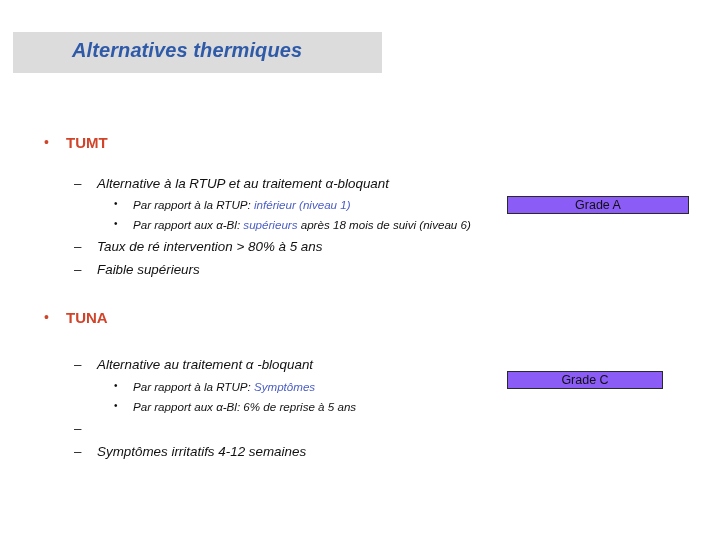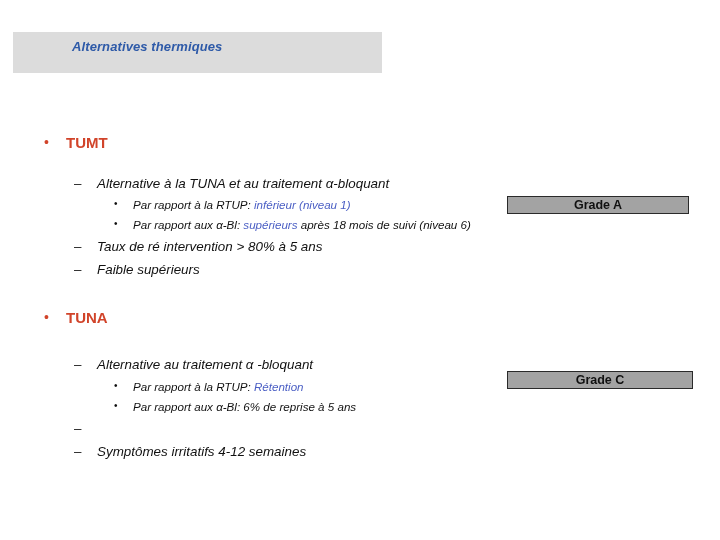--- a/index.html
+++ b/index.html
@@ -29,21 +29,21 @@
     top: 32px;
     width: 369px;
     height: 41px;
     background: #dcdcdc;
   }
   #title-text {
     position: absolute;
     left: 72px;
     top: 39px;
     width: 300px;
-    font-size: 13px;
+    font-size: 20px;
     font-style: italic;
     font-weight: bold;
     color: #2e5aa8;
     letter-spacing: 0.1px;
     white-space: nowrap;
   }
 
   
   #content {
     position: absolute;
@@ -110,62 +110,61 @@
     line-height: 1.35;
     color: #111111;
   }
   .lvl3 .txt { line-height: 1.3; }
 
   .blue { color: #4a5ec4; }
 
   
   .grade-box {
     position: absolute;
-    background: #a3a3a3;
+    background: #8b5cf6;
     border: 1px solid #2a2a2a;
     box-sizing: border-box;
     display: flex;
     align-items: center;
     justify-content: center;
     font-size: 12.5px;
     color: #111111;
     font-family: "Liberation Sans", sans-serif;
-    font-weight: bold;
   }
   #grade-box-a {
     left: 507px;
     top: 196px;
     width: 182px;
     height: 18px;
   }
   #grade-box-c {
     left: 507px;
     top: 371px;
-    width: 186px;
+    width: 156px;
     height: 18px;
   }
 </style>
 </head>
 <body>
 
 <div id="slide">
 
   <div id="title-band"></div>
   <div id="title-text">Alternatives thermiques</div>
 
   <div id="content">
 
     <div class="lvl1" style="left:44px; top:134px;">
       <span class="marker">•</span>
       <span class="txt">TUMT</span>
     </div>
 
     <div class="lvl2" style="left:74px; top:176px;">
       <span class="marker">–</span>
-      <span class="txt">Alternative à la TUNA et au traitement α-bloquant</span>
+      <span class="txt">Alternative à la RTUP et au traitement α-bloquant</span>
     </div>
 
     <div class="lvl3" style="left:114px; top:197px;">
       <span class="marker">•</span>
       <span class="txt"><span>Par rapport à la RTUP: </span><span class="blue">inférieur (niveau 1)</span><span></span></span>
     </div>
 
     <div class="lvl3" style="left:114px; top:217px;">
       <span class="marker">•</span>
       <span class="txt"><span>Par rapport aux α-Bl: </span><span class="blue">supérieurs</span><span> après 18 mois de suivi (niveau 6)</span></span>
@@ -186,21 +185,21 @@
       <span class="txt">TUNA</span>
     </div>
 
     <div class="lvl2" style="left:74px; top:357px;">
       <span class="marker">–</span>
       <span class="txt">Alternative au traitement α -bloquant</span>
     </div>
 
     <div class="lvl3" style="left:114px; top:379px;">
       <span class="marker">•</span>
-      <span class="txt"><span>Par rapport à la RTUP: </span><span class="blue">Rétention</span><span></span></span>
+      <span class="txt"><span>Par rapport à la RTUP: </span><span class="blue">Symptômes</span><span></span></span>
     </div>
 
     <div class="lvl3" style="left:114px; top:399px;">
       <span class="marker">•</span>
       <span class="txt"><span>Par rapport aux α-Bl: 6% de reprise à 5 ans</span><span class="blue"></span><span></span></span>
     </div>
 
     <div class="lvl2" style="left:74px; top:421px;">
       <span class="marker">–</span>
     </div>

